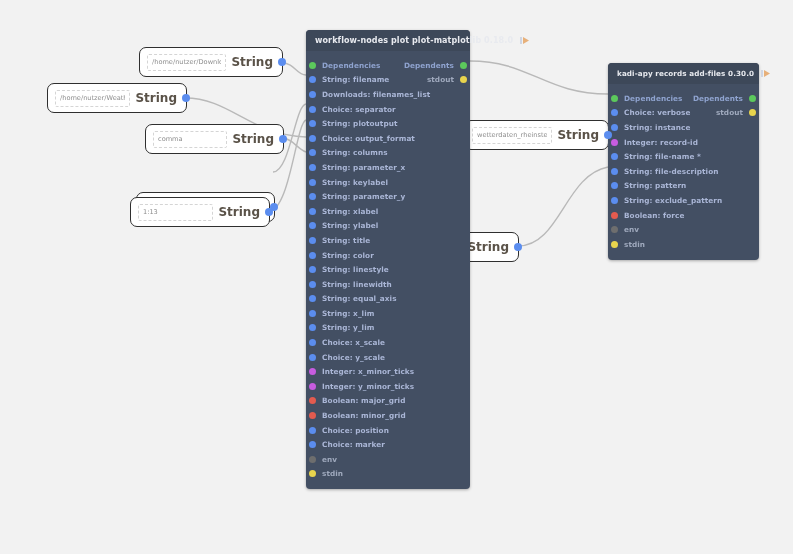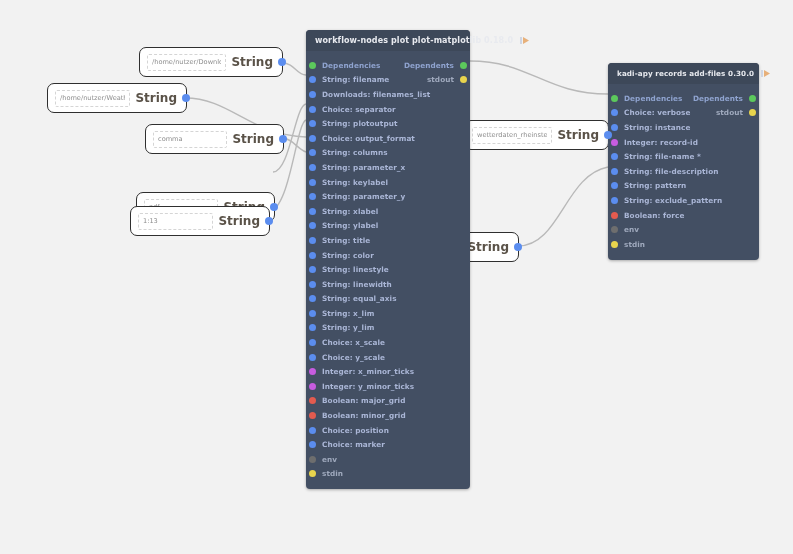--- a/index.html
+++ b/index.html
@@ -161,21 +161,21 @@
   </div>
 
   <div class="widget" style="left:136px; top:157px; width:139px;margin-top:35px;">
     <div class="field">
       <span>pdf</span>
     </div>
     <div class="type">String</div>
     <div class="wdot"></div>
   </div>
 
-  <div class="widget" style="left:130px; top:206px; width:140px;">
+  <div class="widget" style="left:130px; top:197px; width:140px;">
     <div class="field">
       <span>1:13</span>
     </div>
     <div class="type">String</div>
     <div class="wdot"></div>
   </div>
 
   <div class="widget" style="left:464px; top:120px; width:145px;">
     <div class="field">
       <span>wetterdaten_rheinstetten_2(</span>

